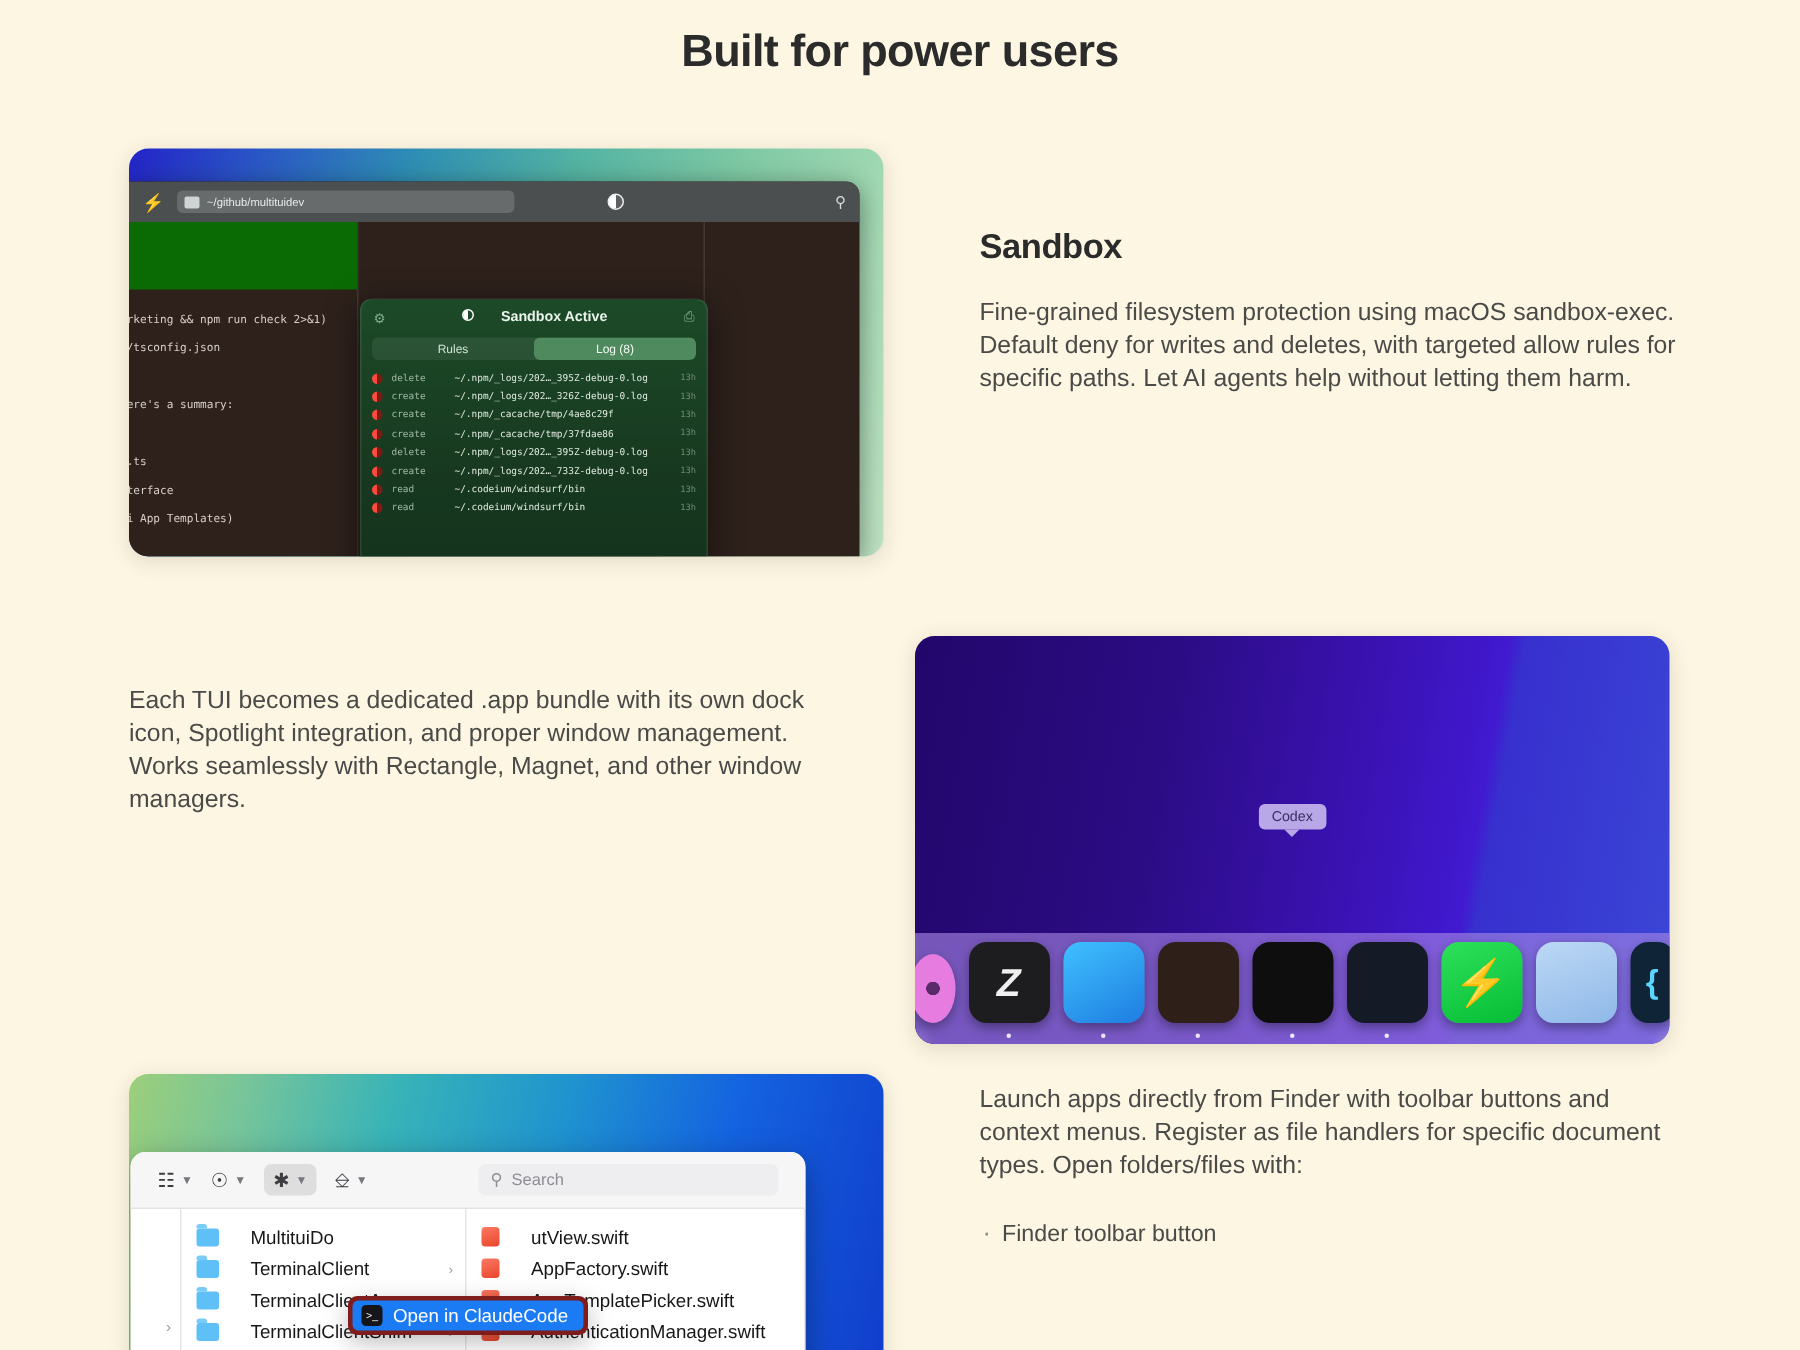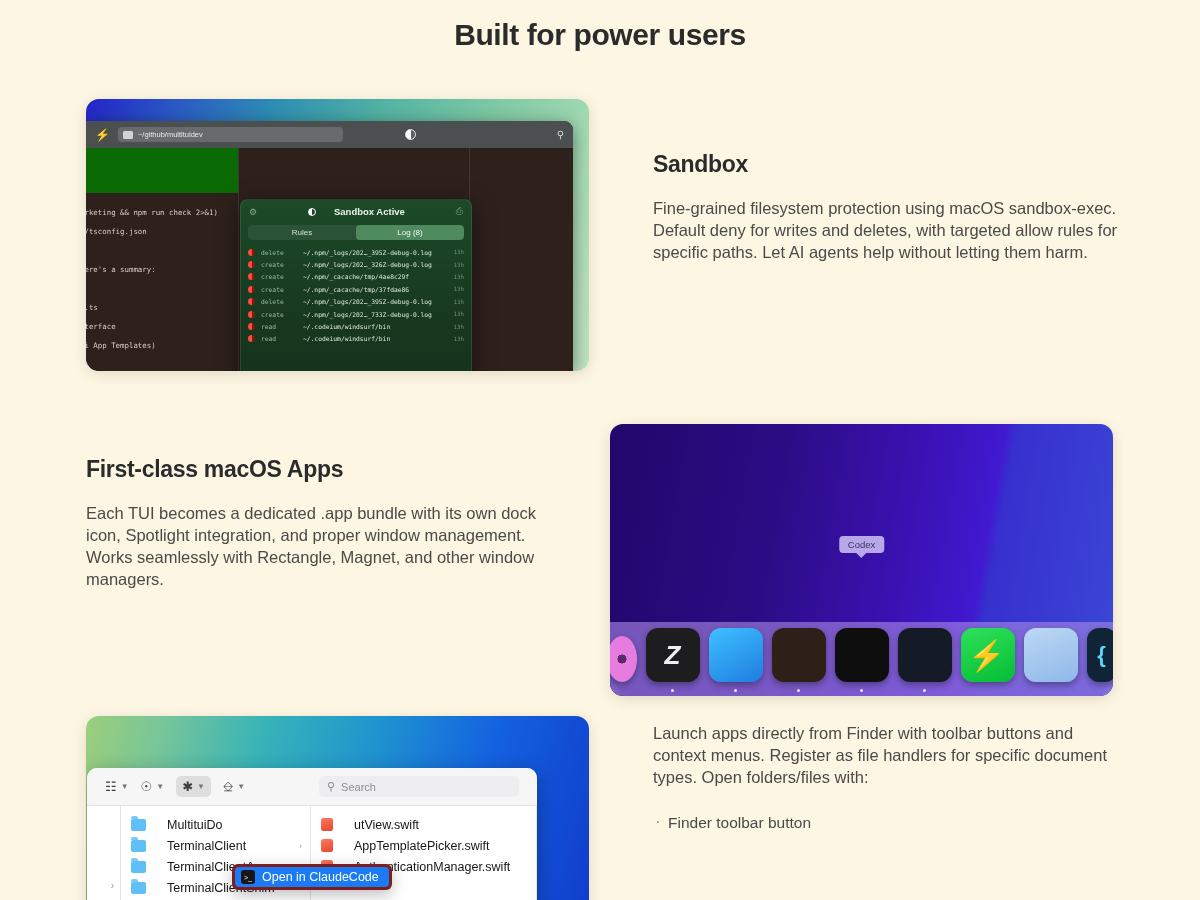--- a/index.html
+++ b/index.html
@@ -99,21 +99,21 @@
   }
   .sandbox::before {
     content: ""; position: absolute; top: -6px; left: 50%; margin-left: -6px;
     border-left: 6px solid transparent; border-right: 6px solid transparent;
     border-bottom: 6px solid #1c4a28;
   }
   .sb-head { display: flex; align-items: center; height: 23px; padding: 0 8px; gap: 6px; }
   .sb-gear, .sb-copy { color: #7fae8c; font-size: 9px; }
   .sb-title {
     flex: 1; text-align: center; font-size: 9.5px; font-weight: bold; color: #eaf4ec;
-    display: flex; align-items: center; justify-content: center; gap: 18px;
+    display: flex; justify-content: center; gap: 18px;
   }
   .sb-dot {
     width: 8px; height: 8px; border-radius: 50%;
     background: linear-gradient(90deg,#fff 0 50%, #1c4a28 50% 100%);
     border: 1px solid #fff; flex: 0 0 auto;
   }
   .sb-tabs {
     display: flex; margin: 2px 7px 6px; height: 15px;
     background: rgba(255,255,255,.07); border-radius: 4px; overflow: hidden;
   }
@@ -341,21 +341,20 @@
 
     <div class="copy-col" style="margin-left:64px; padding-top:52px;">
       <div class="copy-title">Sandbox</div>
       <div class="copy-body">Fine-grained filesystem protection using macOS sandbox-exec. Default deny for writes and deletes, with targeted allow rules for specific paths. Let AI agents help without letting them harm.</div>
     </div>
   </div>
 
   <div class="feature-row" style="left:86px; top:424px;">
 
     <div class="copy-col" style="padding-top:32px;">
-      <div class="copy-title">First-class macOS Apps</div>
       <div class="copy-body">Each TUI becomes a dedicated .app bundle with its own dock icon, Spotlight integration, and proper window management. Works seamlessly with Rectangle, Magnet, and other window managers.</div>
     </div>
 
     <div class="shot" id="shot-dock" style="margin-left:54px;">
       <div class="dock-tip">Codex</div>
       <div class="dock-shelf"></div>
       <div class="dock-row" id="dock-row">
           <div class="dock-ic ic-flower ic-half"></div>
           <div class="dock-ic ic-zed">Z<span class="dot-run"></span></div>
           <div class="dock-ic ic-shovel">
@@ -430,20 +429,24 @@
                 <span class="fd-chev">›</span>
               </div>
             </div>
           <div class="fd-col fd-col-2" id="finder-files">
               <div class="fd-item">
                 <span class="fd-swift"></span>
                 <span>utView.swift</span>
               </div>
               <div class="fd-item">
                 <span class="fd-swift"></span>
+                <span>AppFactory.swift</span>
+              </div>
+              <div class="fd-item">
+                <span class="fd-swift"></span>
                 <span>AppTemplatePicker.swift</span>
               </div>
               <div class="fd-item">
                 <span class="fd-swift"></span>
                 <span>AuthenticationManager.swift</span>
               </div>
             </div>
         </div>
 
         <div class="ctx-menu">

